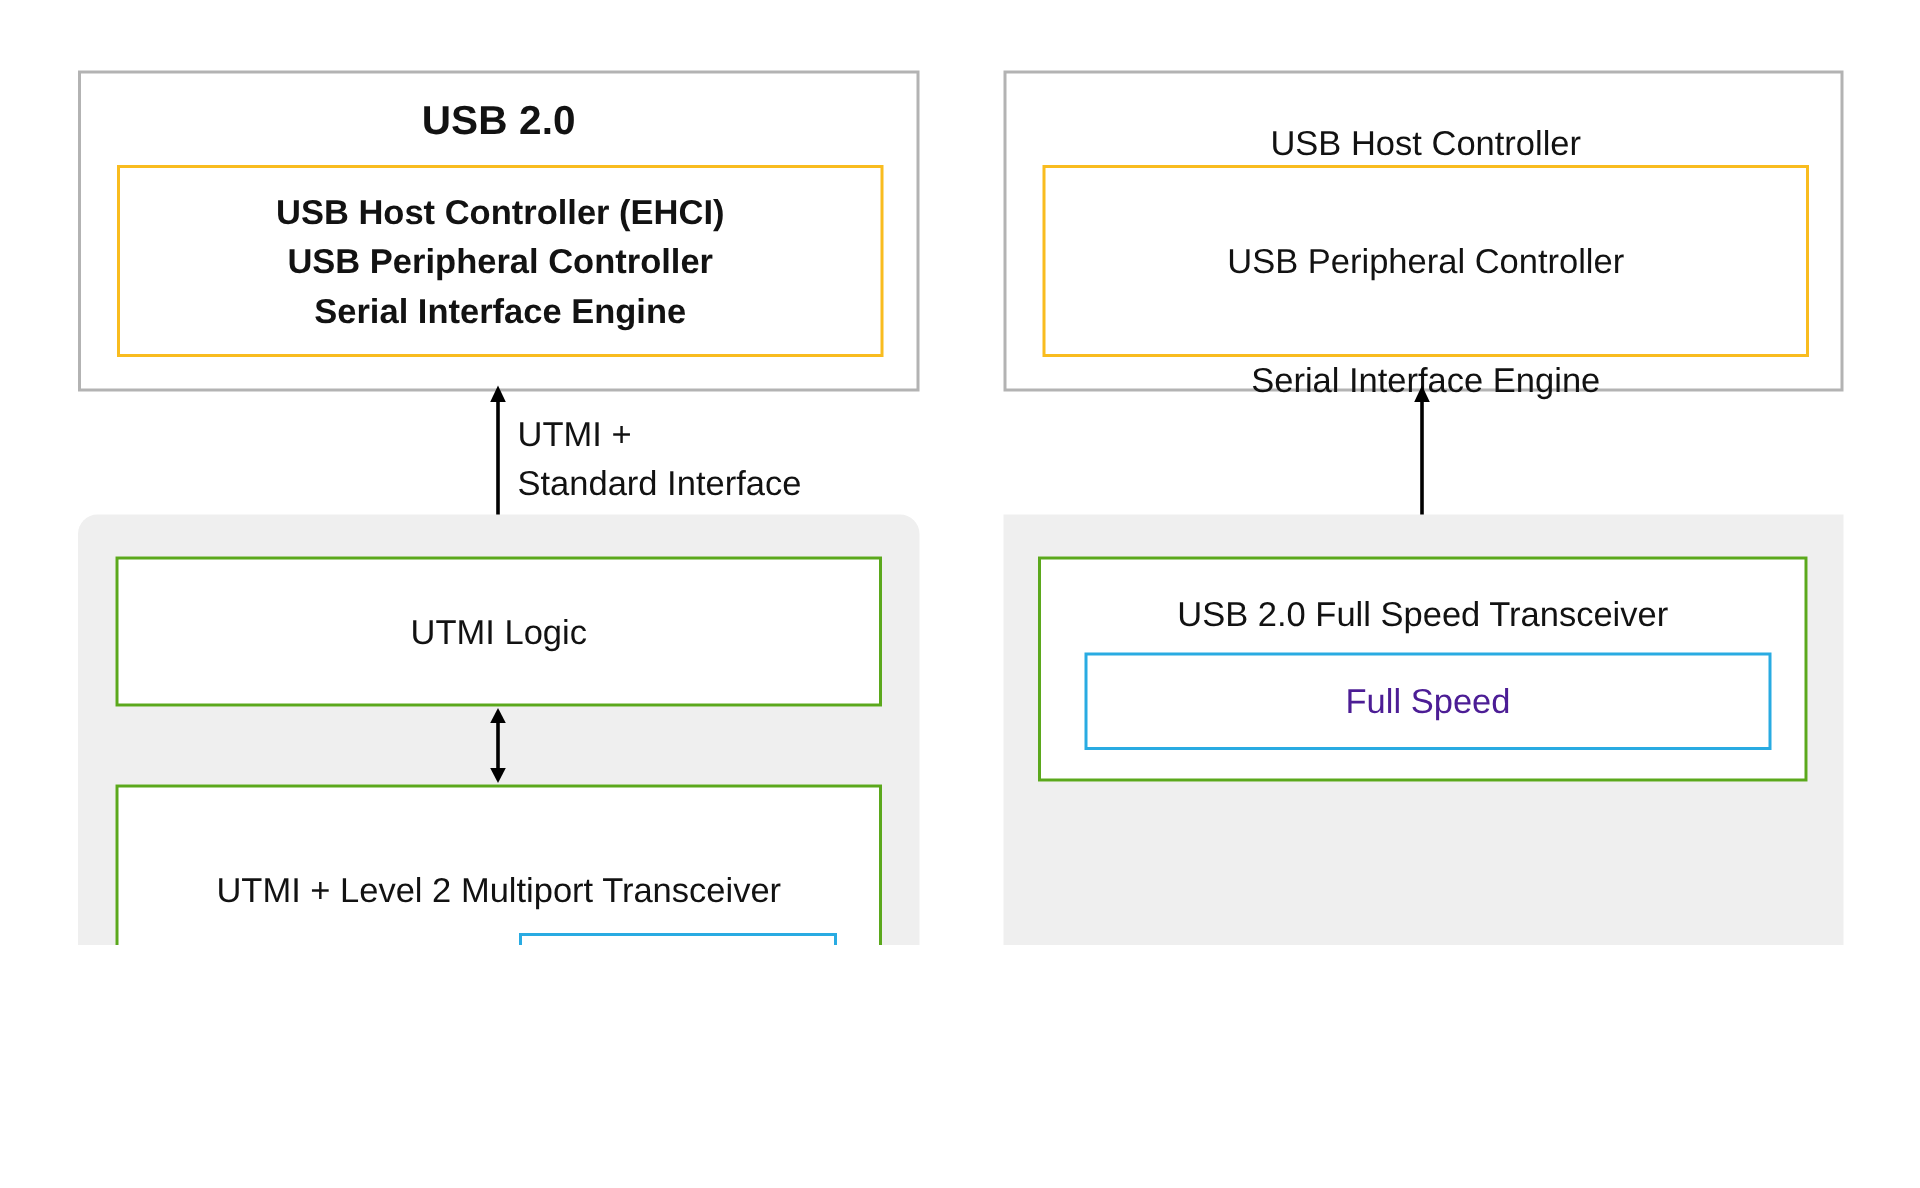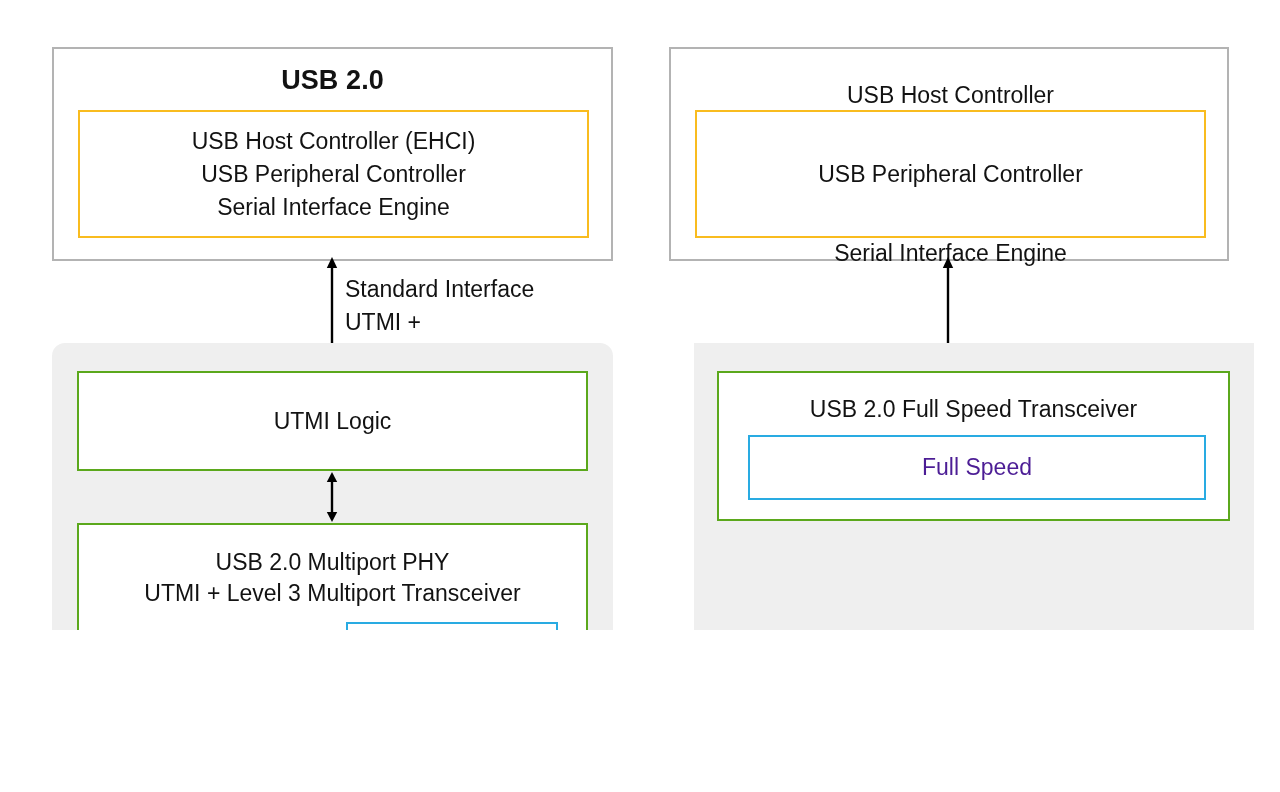--- a/index.html
+++ b/index.html
@@ -113,57 +113,56 @@
     text-align: left;
   }
 </style>
 </head>
 <body>
 
 <div id="canvas">
 
   <div class="abs card-outer" style="left:52px; top:47px; width:561px; height:214px;">
     <div class="card-title">USB 2.0</div>
-    <div class="abs block-orange" style="left:24px; top:61px; width:511px; height:128px;">
+    <div class="abs block-orange" style="left:24px; top:61px; width:511px; height:128px;font-weight:bold;">
       <div class="line">USB Host Controller (EHCI)</div>
       <div class="line">USB Peripheral Controller</div>
       <div class="line">Serial Interface Engine</div>
     </div>
   </div>
 
   <div class="abs arrow-v" style="left:323px; top:256px; width:18px; height:116px;">
     <svg width="18" height="116" viewBox="0 0 18 116" xmlns="http://www.w3.org/2000/svg">
       <line x1="9" y1="9" x2="9" y2="107" stroke="#000000" stroke-width="2.4"></line>
       <polygon points="9,1 14.2,12 3.8,12" fill="#000000"></polygon>
       <polygon points="9,115 14.2,104 3.8,104" fill="#000000"></polygon>
     </svg>
   </div>
 
   <div class="arrow-caption" style="left:345px; top:273px; width:250px;">
+    <div>UTMI +</div>
     <div>Standard Interface</div>
-    <div>UTMI +</div>
   </div>
 
   <div class="abs panel-grey" style="left:52px; top:343px; width:561px; height:397px;border-radius:13px;">
 
     <div class="abs block-green" style="left:25px; top:28px; width:511px; height:100px;">
       <div class="block-green-centerlabel">UTMI Logic</div>
     </div>
 
     <div class="abs arrow-v" style="left:271px; top:128px; width:18px; height:52px;">
       <svg width="18" height="52" viewBox="0 0 18 52" xmlns="http://www.w3.org/2000/svg">
         <line x1="9" y1="8" x2="9" y2="44" stroke="#000000" stroke-width="2.4"></line>
         <polygon points="9,1 14.2,11 3.8,11" fill="#000000"></polygon>
         <polygon points="9,51 14.2,41 3.8,41" fill="#000000"></polygon>
       </svg>
     </div>
 
     <div class="abs block-green" style="left:25px; top:180px; width:511px; height:190px;">
-      <div class="block-green-label" style="top:22px;">USB 2.0 Multiport PHY</div>
-      <div class="block-green-label" style="top:53px;">UTMI + Level 3 Multiport Transceiver</div>
+      <div class="block-green-label" style="top:53px;">UTMI + Level 2 Multiport Transceiver</div>
 
       <div class="abs chip-blue" style="left:267px; top:97px; width:212px; height:65px;">Full Speed</div>
     </div>
   </div>
 
   <div class="abs card-outer" style="left:669px; top:47px; width:560px; height:214px;">
     <div class="abs block-orange" style="left:24px; top:61px; width:511px; height:128px;gap:46px;">
       <div class="line">USB Host Controller</div>
       <div class="line">USB Peripheral Controller</div>
       <div class="line">Serial Interface Engine</div>
@@ -171,21 +170,21 @@
   </div>
 
   <div class="abs arrow-v" style="left:939px; top:256px; width:18px; height:118px;">
     <svg width="18" height="118" viewBox="0 0 18 118" xmlns="http://www.w3.org/2000/svg">
       <line x1="9" y1="9" x2="9" y2="109" stroke="#000000" stroke-width="2.4"></line>
       <polygon points="9,1 14.2,12 3.8,12" fill="#000000"></polygon>
       <polygon points="9,117 14.2,106 3.8,106" fill="#000000"></polygon>
     </svg>
   </div>
 
-  <div class="abs panel-grey" style="left:694px; top:343px; width:560px; height:397px;">
+  <div class="abs panel-grey" style="left:669px; top:343px; width:560px; height:397px;">
 
     <div class="abs block-green" style="left:23px; top:28px; width:513px; height:150px;">
       <div class="block-green-label" style="top:21px;">USB 2.0 Full Speed Transceiver</div>
       <div class="abs chip-blue" style="left:29px; top:62px; width:458px; height:65px;">Full Speed</div>
     </div>
   </div>
 
 </div>
 
 </body></html>

